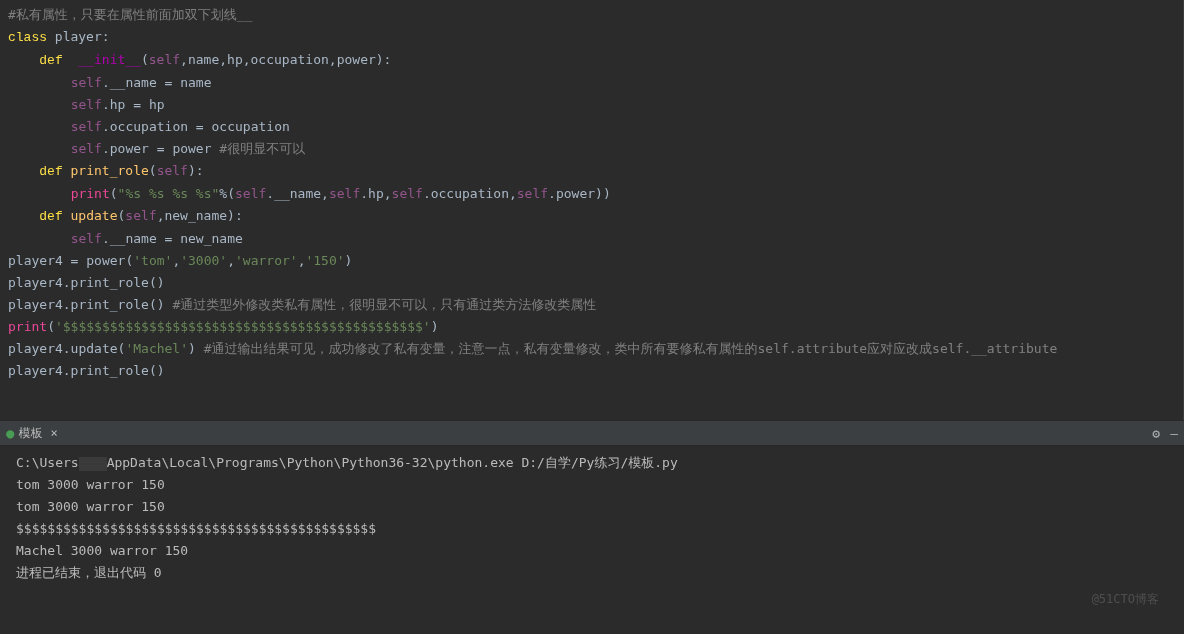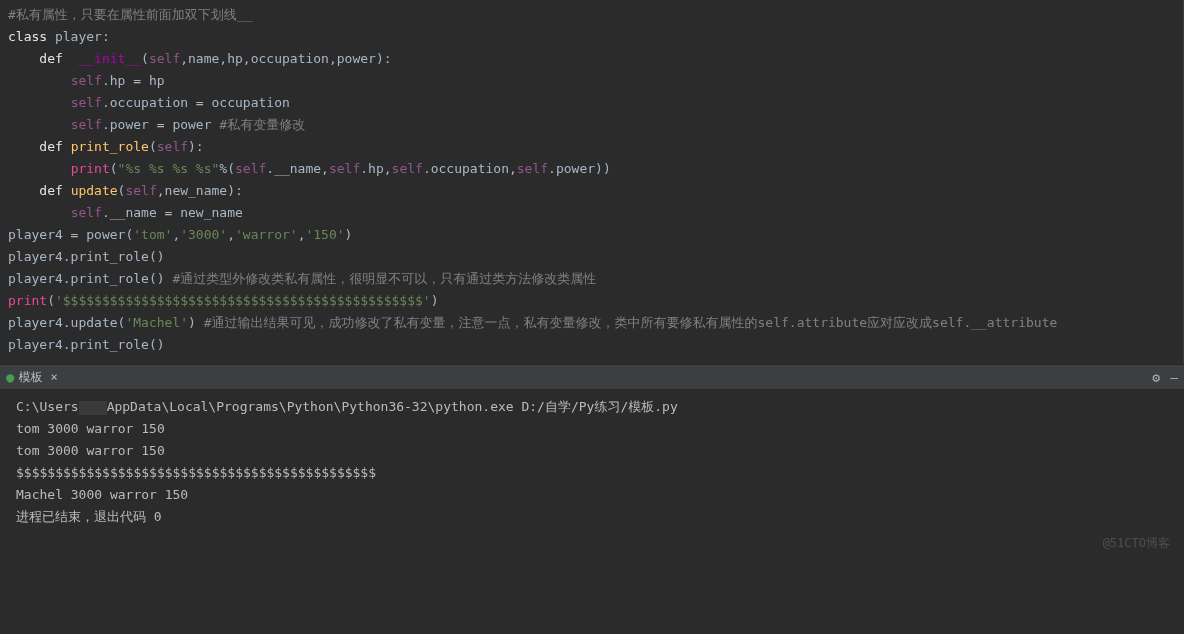--- a/index.html
+++ b/index.html
@@ -9,32 +9,32 @@
       font-size: 13px;
       color: #a9b7c6;
       width: 1184px;
       height: 634px;
       overflow: hidden;
       position: relative;
     }
     .editor-area {
       background: #2b2b2b;
       padding: 4px 8px;
-      height: 364px;
+      height: 420px;
       overflow: hidden;
       border-right: 1px solid #3c3c3c;
       position: relative;
     }
     .code-line {
       line-height: 22px;
       white-space: pre;
       font-family: 'Consolas', 'Monaco', monospace;
     }
     .comment { color: #808080; }
-    .keyword { color: #e5e5e5; }
+    .keyword { color: #fde047; font-family: Liberation Mono, monospace; }
     .classname { color: #a9b7c6; }
     .funcname { color: #ffc66d; }
     .param { color: #a9b7c6; }
     .selfkw { color: #94558d; text-align: center; }
     .string { color: #6a8759; }
     .builtin { color: #ec4899; }
     .punct { color: #a9b7c6; }
     .special { color: #b200b2; }
     .attr { color: #a9b7c6; }
     .cursor-line {
@@ -90,44 +90,45 @@
       color: #bbbbbb;
       font-family: 'Consolas', 'Monaco', monospace;
       position: relative;
     }
     .console-line {
       white-space: pre;
     }
     .watermark {
       position: absolute;
       bottom: 6px;
-      right: 14px;
+      right: 25px;
       color: #666;
       font-size: 12px;
       opacity: 0.6;
       margin-top: 12px;
     }
     .redacted {
       display: inline-block;
       width: 28px;
       height: 14px;
       background: #3a3a3a;
       vertical-align: middle;
     }
   </style>
 </head>
 <body>
 
 <div class="editor-area">
   <div class="code-line"><span class="comment">#私有属性，只要在属性前面加双下划线__</span></div>
   <div class="code-line"><span class="keyword">class </span><span class="classname">player</span><span class="punct">:</span></div>
   <div class="code-line"><span>    </span><span class="keyword">def  </span><span class="special">__init__</span><span class="punct">(</span><span class="selfkw">self</span><span class="punct">,</span><span class="param">name</span><span class="punct">,</span><span class="param">hp</span><span class="punct">,</span><span class="param">occupation</span><span class="punct">,</span><span class="param">power</span><span class="punct">):</span></div>
+  <div class="code-line"><span>        </span><span class="selfkw">self</span><span>.</span><span class="attr">__name = name</span></div>
   <div class="code-line"><span>        </span><span class="selfkw">self</span><span>.</span><span class="attr">hp = hp</span></div>
   <div class="code-line"><span>        </span><span class="selfkw">self</span><span>.</span><span class="attr">occupation = occupation</span></div>
-  <div class="code-line"><span>        </span><span class="selfkw">self</span><span>.</span><span class="attr">power = power </span><span class="comment">#私有变量修改</span></div>
+  <div class="code-line"><span>        </span><span class="selfkw">self</span><span>.</span><span class="attr">power = power </span><span class="comment">#很明显不可以</span></div>
   <div class="code-line"><span>    </span><span class="keyword">def </span><span class="funcname">print_role</span><span class="punct">(</span><span class="selfkw">self</span><span class="punct">):</span></div>
   <div class="code-line"><span>        </span><span class="builtin">print</span><span class="punct">(</span><span class="string">"%s %s %s %s"</span><span class="punct">%(</span><span class="selfkw">self</span><span class="attr">.__name</span><span class="punct">,</span><span class="selfkw">self</span><span class="attr">.hp</span><span class="punct">,</span><span class="selfkw">self</span><span class="attr">.occupation</span><span class="punct">,</span><span class="selfkw">self</span><span class="attr">.power))</span></div>
   <div class="code-line"><span>    </span><span class="keyword">def </span><span class="funcname">update</span><span class="punct">(</span><span class="selfkw">self</span><span class="punct">,</span><span class="param">new_name</span><span class="punct">):</span></div>
   <div class="code-line"><span>        </span><span class="selfkw">self</span><span class="attr">.__name = new_name</span></div>
   <div class="code-line"><span class="attr">player4 = power(</span><span class="string">'tom'</span><span class="punct">,</span><span class="string">'3000'</span><span class="punct">,</span><span class="string">'warror'</span><span class="punct">,</span><span class="string">'150'</span><span class="punct">)</span></div>
   <div class="code-line"><span class="attr">player4.print_role()</span></div>
   <div class="code-line"><span class="attr">player4.print_role() </span><span class="comment">#通过类型外修改类私有属性，很明显不可以，只有通过类方法修改类属性</span></div>
   <div class="code-line"><span class="builtin">print</span><span class="punct">(</span><span class="string">'$$$$$$$$$$$$$$$$$$$$$$$$$$$$$$$$$$$$$$$$$$$$$$'</span><span class="punct">)</span></div>
   <div class="code-line"><span class="attr">player4.update(</span><span class="string">'Machel'</span><span class="attr">) </span><span class="comment">#通过输出结果可见，成功修改了私有变量，注意一点，私有变量修改，类中所有要修私有属性的self.attribute应对应改成self.__attribute</span></div>
   <div class="code-line"><span class="attr">player4.print_role()</span></div>

